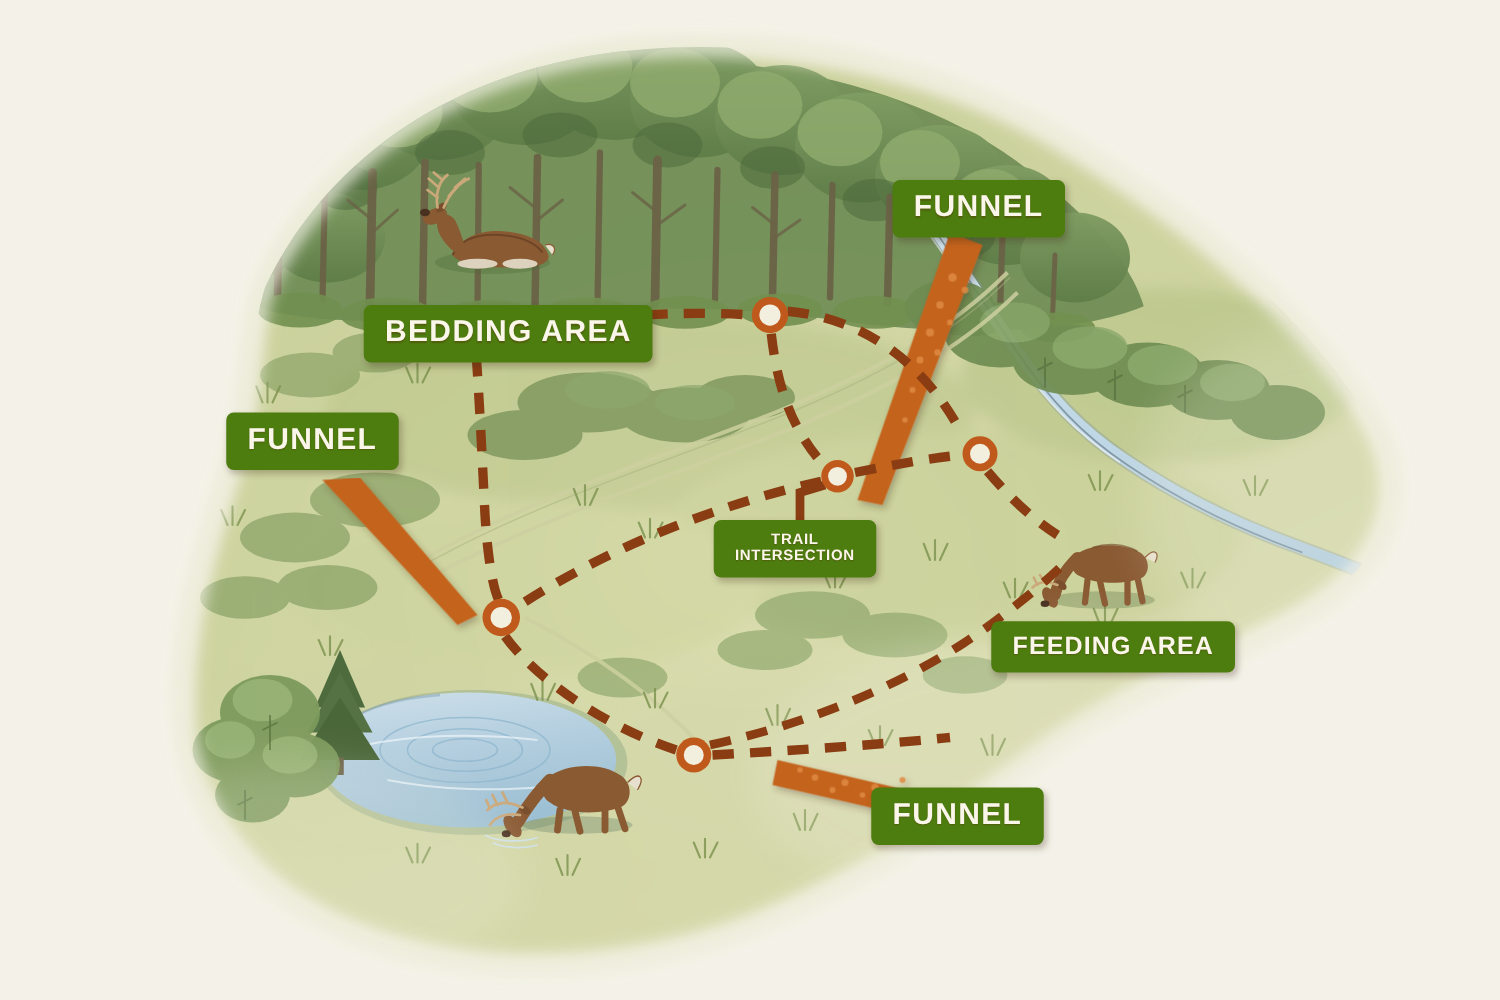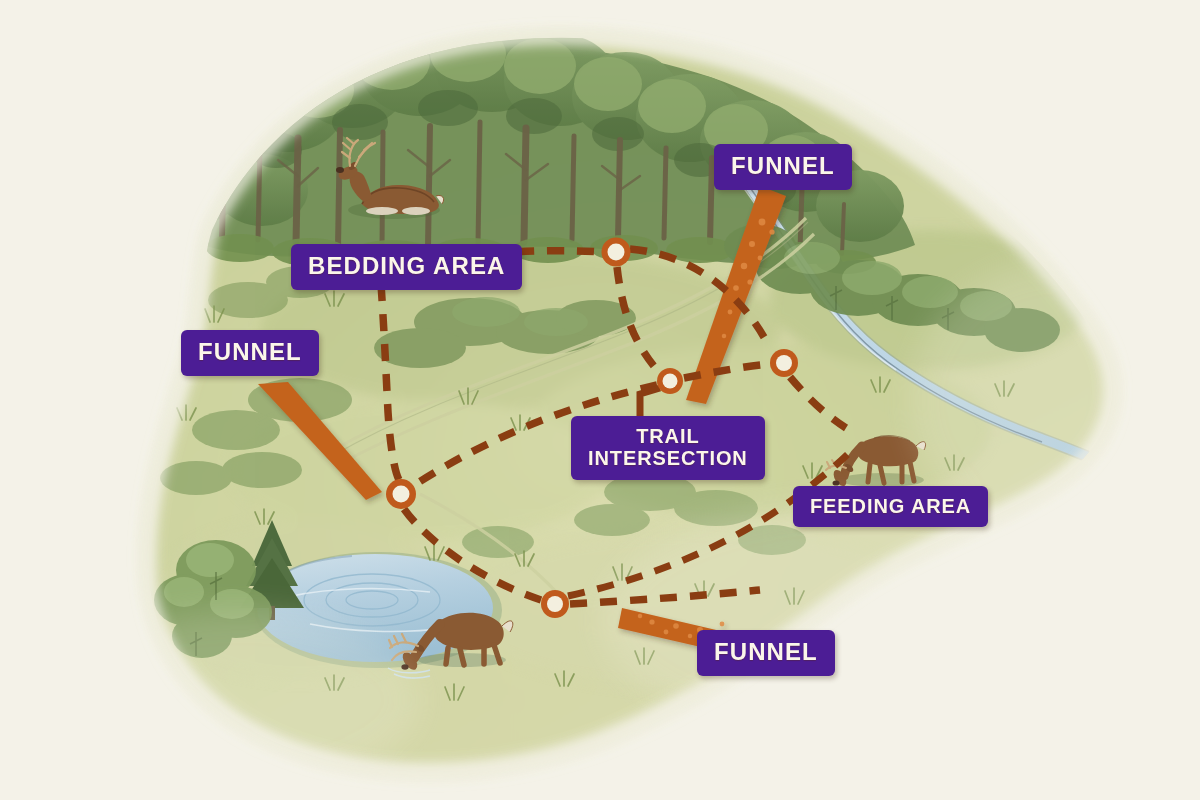--- a/index.html
+++ b/index.html
@@ -18,41 +18,41 @@
   }
   #terrain-svg, #overlay-svg {
     position: absolute; top: 0; left: 0;
     width: 1200px; height: 800px;
   }
   #overlay-svg { pointer-events: none; }
 
   
   .label {
     position: absolute;
-    background: #4c1d95;
+    background: #4d7c0f;
     color: #fbf6ea;
     font-weight: bold;
     letter-spacing: 0.045em;
     border-radius: 6px;
     padding: 9px 17px 10px 17px;
     line-height: 1.12;
     white-space: pre-line;
     box-shadow: 2px 3px 5px rgba(60,40,20,0.28);
     text-shadow: 0 1px 1px rgba(90,40,10,0.35);
     z-index: 30;
   }
   .label.lg  { font-size: 24px; }
   .label.md  { font-size: 20px; }
-  .label.sm  { font-size: 20px; text-align: center; }
+  .label.sm  { font-size: 12px; text-align: center; }
 
   #lbl-bedding  { left: 291px; top: 244px; }
   #lbl-funnel-top { left: 714px; top: 144px; }
   #lbl-funnel-left { left: 181px; top: 330px; }
   #lbl-trail { left: 571px; top: 416px; }
-  #lbl-feeding { left: 793px; top: 486px; }
+  #lbl-feeding { left: 793px; top: 497px; }
   #lbl-funnel-bottom { left: 697px; top: 630px; }
   #lbl-water { left: 274px; top: 692px; }
 </style>
 </head>
 <body>
 
 <div id="stage">
 
   <svg id="terrain-svg" viewBox="0 0 1200 800">
     <defs>

